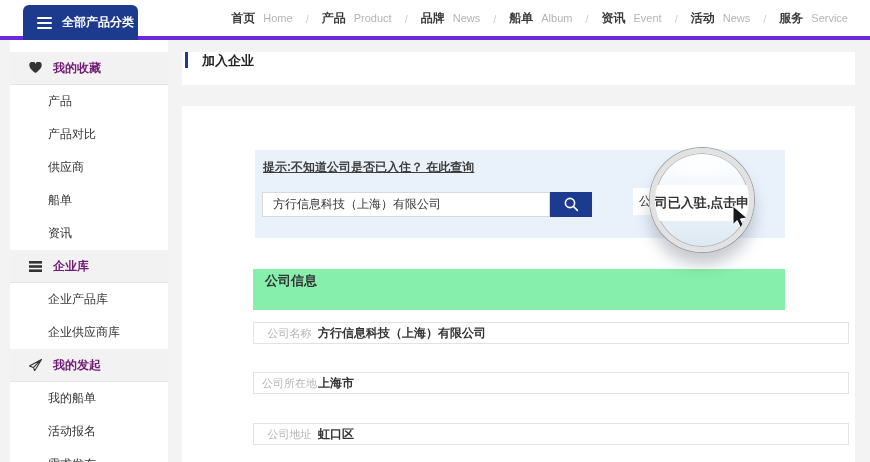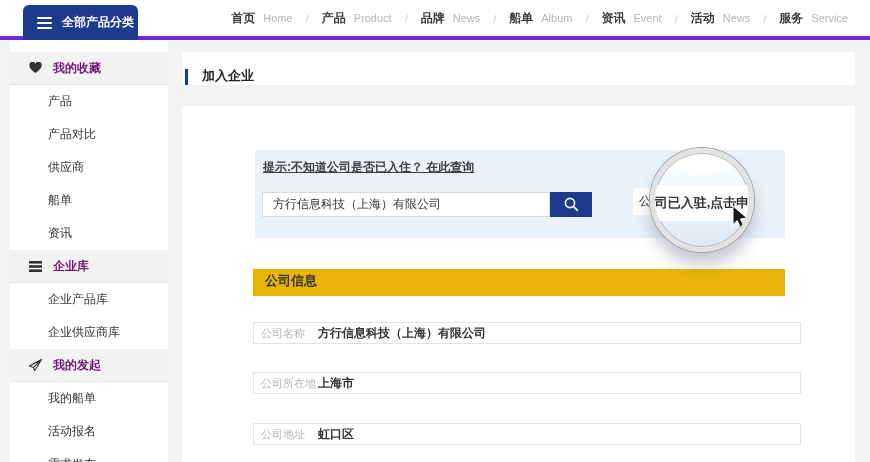--- a/index.html
+++ b/index.html
@@ -18,40 +18,40 @@
   .nav-en { font-size:11px; color:#b4b4b4; }
   .nav-sep { margin:0 13px; color:#ccc; font-size:11px; }
 
   
   .sidebar { position:absolute; left:10px; top:40px; width:158px; height:422px; background:#fff; padding-top:12px; }
   .side-header { height:33px; background:#f2f2f2; border-bottom:1px solid #e4e4e4; display:flex; align-items:center; padding-left:19px; font-size:12px; font-weight:bold; color:#701a75; cursor:pointer; }
   .side-header .icn { display:inline-flex; width:14px; margin-right:10px; color:#333; }
   .side-item { height:33px; line-height:33px; padding-left:38px; font-size:12px; color:#333; cursor:pointer; white-space:nowrap; }
 
   
-  .title-bar { position:absolute; left:182px; top:52px; width:673px; height:33px; background:#fff; display:flex; align-items:flex-end; }
+  .title-bar { position:absolute; left:182px; top:52px; width:673px; height:33px; background:#fff; display:flex; align-items:flex-start; }
   .title-accent { width:3px; height:16px; background:#1c3a8e; margin-left:3px; }
   .page-title { margin-left:14px; font-size:13px; font-weight:bold; color:#222; }
   .panel { position:absolute; left:182px; top:106px; width:673px; height:500px; background:#fff; }
 
   .query-box { position:absolute; left:73px; top:44px; width:530px; height:88px; background:#e9f2fb; }
   .query-tip { position:absolute; left:8px; top:9px; font-size:12px; font-weight:bold; color:#3d3d3d;text-decoration:underline; }
   .search-input { position:absolute; left:7px; top:42px; width:288px; height:25px; border:1px solid #d9d9d9; background:#fff; padding:0 10px; font-size:12px; color:#333; outline:none; font-family:inherit; }
   .search-btn { position:absolute; left:295px; top:42px; width:42px; height:25px; background:#1c3a8e; border:none; display:flex; align-items:center; justify-content:center; cursor:pointer; }
   .result-strip { position:absolute; left:378px; top:38px; width:80px; height:27px; background:#fff; line-height:27px; padding-left:6px; font-size:12px; color:#333; overflow:hidden; white-space:nowrap; cursor:pointer; z-index:1; }
 
   .lens { position:absolute; left:395px; top:-2px; width:104px; height:104px; border-radius:50%; border:5px solid #e2e2e2; overflow:hidden; z-index:3;
           background:linear-gradient(180deg,#fdfeff 0%,#eef5fb 55%,#dce8f2 100%);
           box-shadow:0 0 0 1px #9f9f9f, inset 0 0 0 1px #b8b8b8, 0 13px 15px rgba(55,65,85,.28); }
   .lens-band { position:absolute; left:-8px; right:-8px; top:32px; height:36px; background:#fff; display:flex; align-items:center; justify-content:center; font-size:13px; font-weight:bold; color:#333; white-space:nowrap; }
   .lens-glare { position:absolute; left:10px; top:1px; width:74px; height:26px; border-radius:50%; background:radial-gradient(ellipse at center, rgba(255,255,255,.95), rgba(255,255,255,0) 72%); }
   .lens-cursor { position:absolute; left:76px; top:52px; z-index:4; }
 
-  .section-header { position:absolute; left:71px; top:163px; width:532px; height:27px; background:#eab308; line-height:23px; padding-left:12px; font-size:13px; font-weight:bold; color:#333; }
-  .field { position:absolute; left:71px; width:548px; height:22px; border:1px solid #e3e3e3; background:#fff; display:flex; align-items:center; font-size:12px; cursor:text; }
+  .section-header { position:absolute; left:71px; top:163px; width:532px; height:41px; background:#86efac; line-height:23px; padding-left:12px; font-size:13px; font-weight:bold; color:#333; }
+  .field { position:absolute; left:71px; width:596px; height:22px; border:1px solid #e3e3e3; background:#fff; display:flex; align-items:center; font-size:12px; cursor:text;text-align:center; }
   .field .lbl { color:#b5b5b5; margin-left:7px; width:57px; font-size:11px; flex:none; }
   .field .val { color:#333; font-weight:bold; }
 </style>
 </head>
 <body>
 
 <div class="page">
 
   <header class="top-header">
     <button class="catalog-btn">

